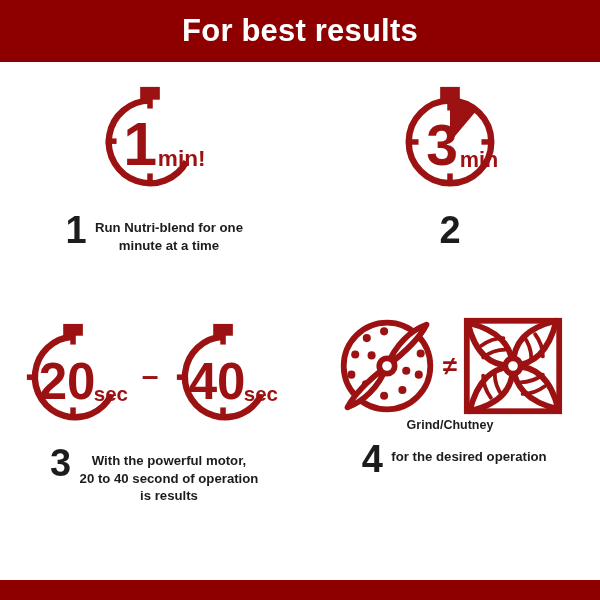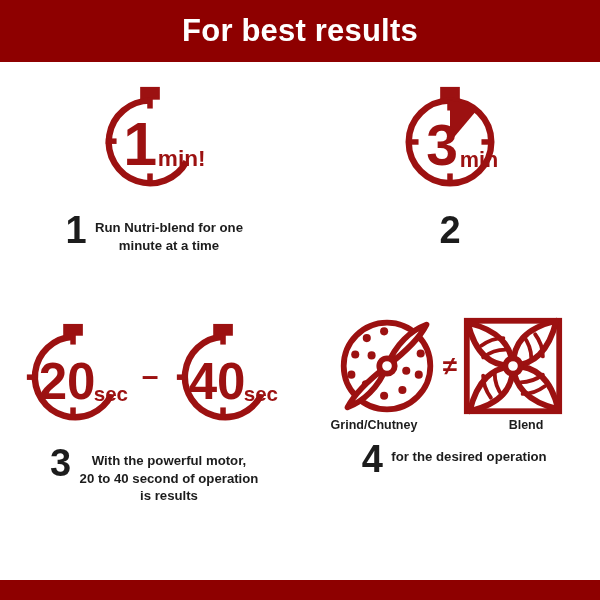--- a/index.html
+++ b/index.html
@@ -288,21 +288,20 @@
             <path d="M22 32 C 30 26 38 24 45 24"></path>
           </g>
 
           <circle cx="55" cy="53" r="8" fill="#ffffff" stroke="#9c1111" stroke-width="6"></circle>
         </svg>
       </div>
     </div>
 
     <div class="blade-labels">
       <div class="blade-label">Grind/Chutney</div>
-      <div class="blade-label">Blend</div>
     </div>
 
     <div class="caption-zone" style="padding-top:10px">
       <div class="step-number">4</div>
       <div class="step-text" style="max-width:215px">
         <div>for the desired operation</div>
       </div>
     </div>
   </div>
 

